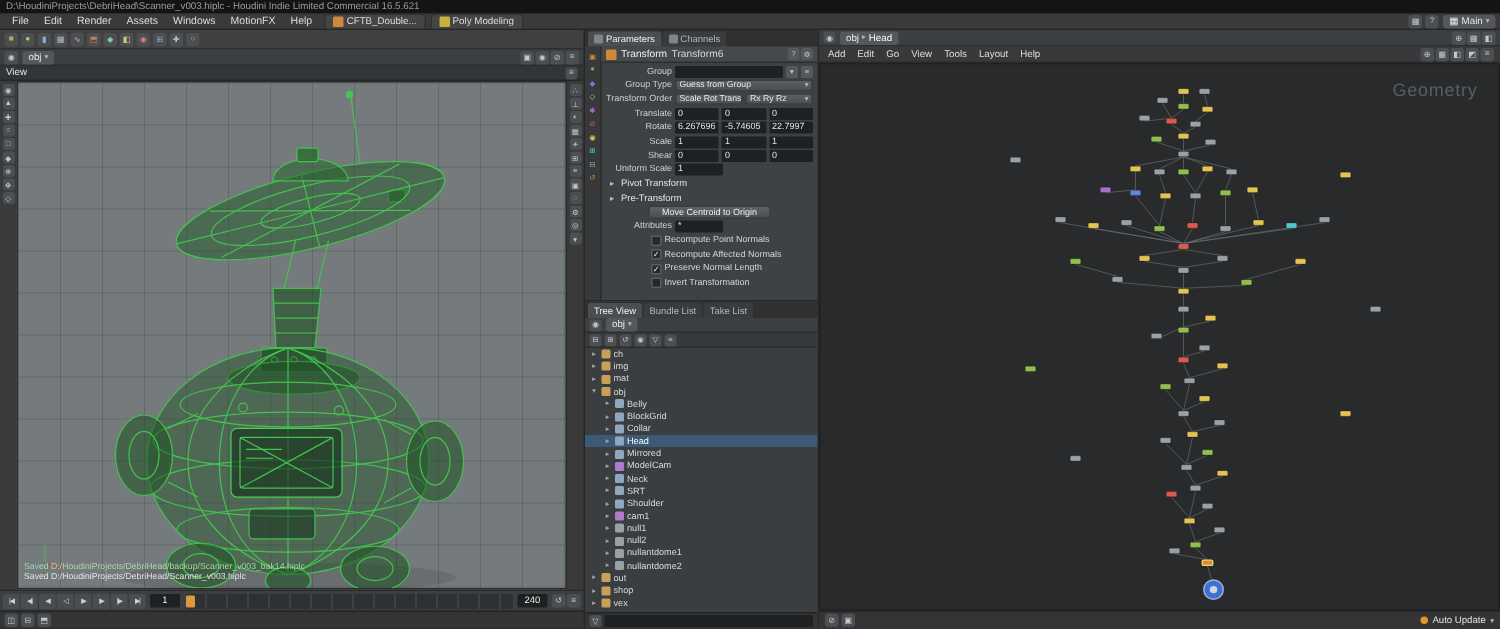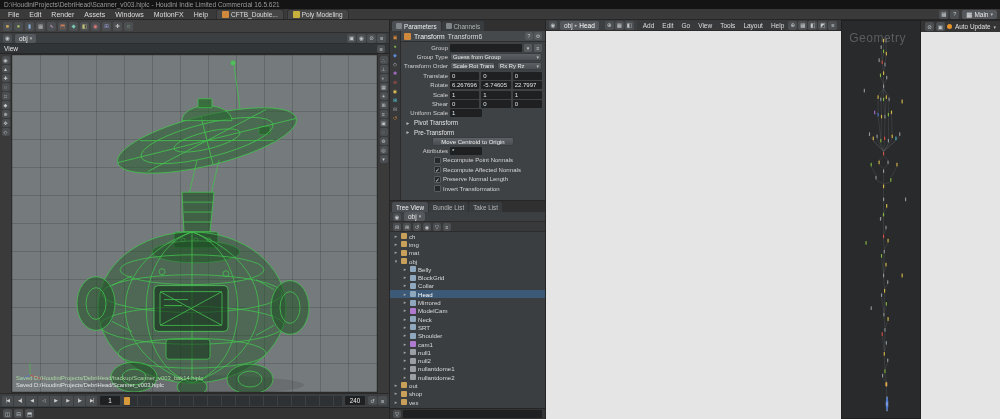--- a/index.html
+++ b/index.html
@@ -14,21 +14,21 @@
   .shelf-tab .sticon{width:7px;height:7px;border-radius:1px;background:#d0883c;display:inline-block}
   .shelf-tab.t2 .sticon{background:#c8b03c}
   .spacer{flex:1}
   .chip{display:flex;align-items:center;gap:2px;height:9px;line-height:9px;background:#54585c;border-radius:2px;padding:0 4px;font-size:6.5px;color:#e8e8e8}
   .chev{font-size:5px;color:#bbb}
 
   
   .main{display:flex;height:399px}
   .left-pane{width:389px;display:flex;flex-direction:column;background:#3a3a3a}
   .mid-pane{width:157px;display:flex;flex-direction:column;background:#3f4245;border-left:1px solid #262626;border-right:1px solid #262626}
-  .right-pane{flex:1;display:flex;flex-direction:row;background:#e5e5e5}
+  .right-pane{flex:1;display:flex;flex-direction:column;background:#6d28d9}
 
   .icon-sq{width:9px;height:9px;border-radius:2px;background:#4c4f52;color:#c5c8ca;font-size:5.5px;display:flex;align-items:center;justify-content:center;flex-shrink:0}
 
   
   .shelf-tools{height:13px;display:flex;align-items:center;gap:2px;padding:0 3px;background:#404040;border-bottom:1px solid #2d2d2d}
   .vp-header{height:11px;display:flex;align-items:center;gap:3px;padding:0 3px;background:#3c3f41;border-bottom:1px solid #2d2d2d}
   .vp-opbar{height:10px;display:flex;align-items:center;gap:3px;padding:0 4px;background:#323537;border-bottom:1px solid #262626;font-size:6.5px;color:#e5e5e5}
   .viewport{flex:1;display:flex;min-height:0}
   .vp-strip{width:11px;background:#3a3a3a;display:flex;flex-direction:column;align-items:center;gap:1px;padding-top:2px}
   .vp-strip .icon-sq{width:8px;height:8px;font-size:5px}

